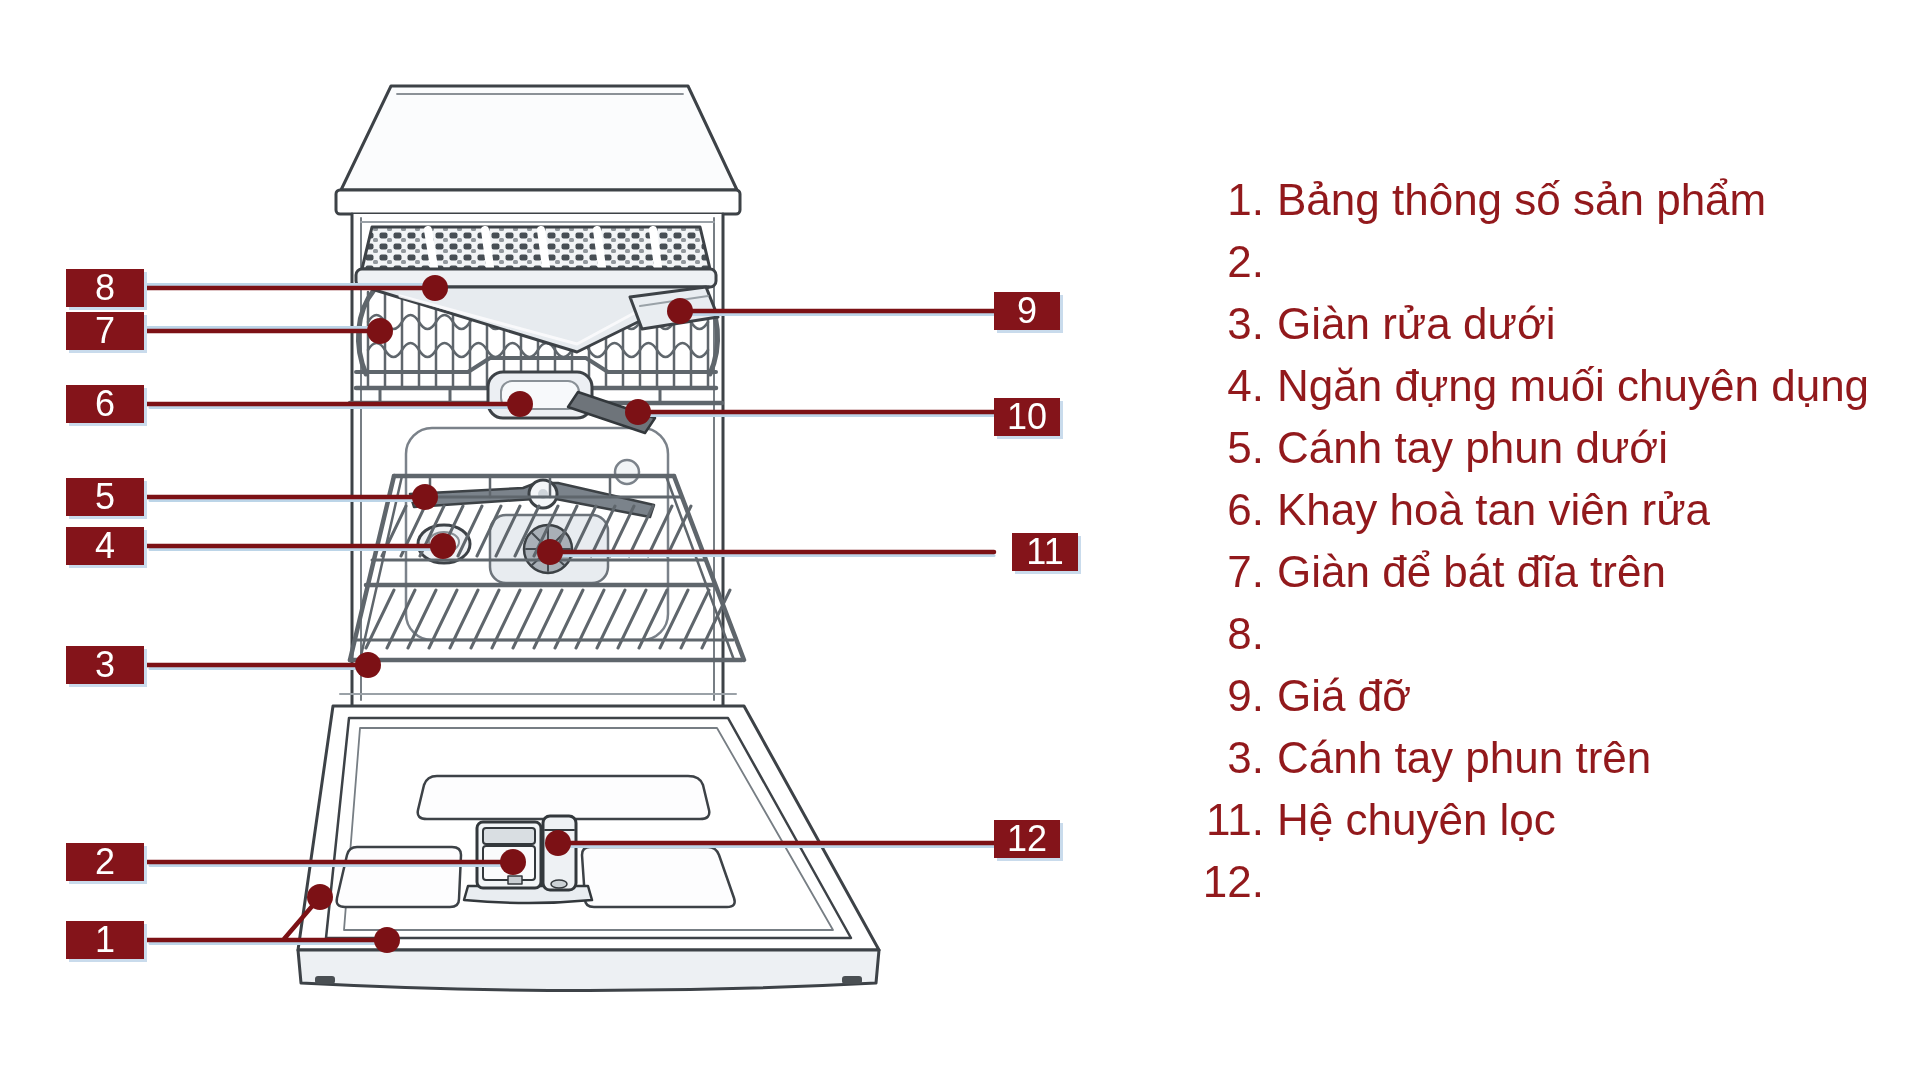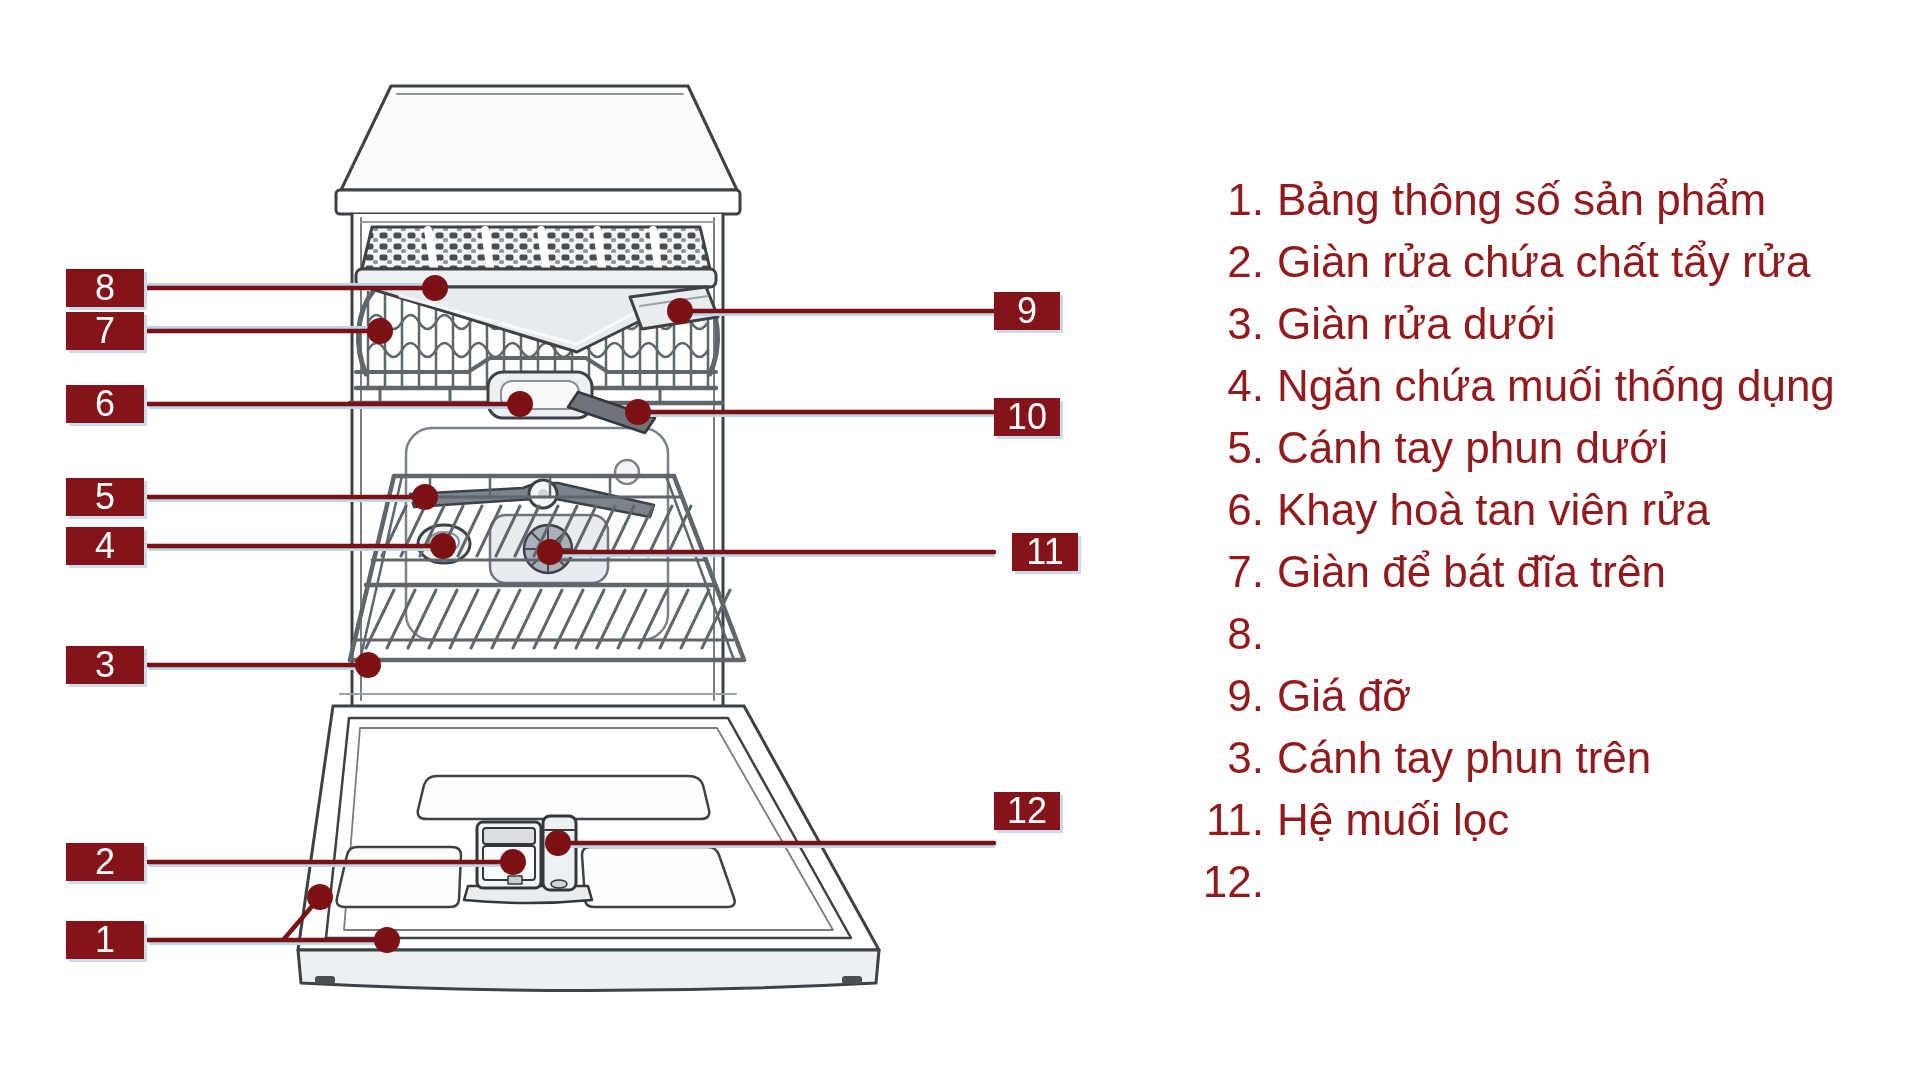--- a/index.html
+++ b/index.html
@@ -196,38 +196,37 @@
   <div class="callout left" style="left:66px;top:843px">2</div>
   <div class="callout left" style="left:66px;top:646px">3</div>
   <div class="callout left" style="left:66px;top:527px">4</div>
   <div class="callout left" style="left:66px;top:478px">5</div>
   <div class="callout left" style="left:66px;top:385px">6</div>
   <div class="callout left" style="left:66px;top:312px">7</div>
   <div class="callout left" style="left:66px;top:269px">8</div>
   <div class="callout right" style="left:994px;top:292px">9</div>
   <div class="callout right" style="left:994px;top:398px">10</div>
   <div class="callout right" style="left:1012px;top:533px">11</div>
-  <div class="callout right" style="left:994px;top:792px">12</div>
+  <div class="callout right" style="left:994px;top:820px">12</div>
 
   <div class="legend">
     <div class="legend-row">
       <span class="num">1.</span>
       <span class="txt">Bảng thông số sản phẩm</span>
     </div>
     <div class="legend-row">
       <span class="num">2.</span>
-      <span class="txt">Giàn rửa chứa chất tẩy rửa</span>
     </div>
     <div class="legend-row">
       <span class="num">3.</span>
       <span class="txt">Giàn rửa dưới</span>
     </div>
     <div class="legend-row">
       <span class="num">4.</span>
-      <span class="txt">Ngăn chứa muối thống dụng</span>
+      <span class="txt">Ngăn đựng muối chuyên dụng</span>
     </div>
     <div class="legend-row">
       <span class="num">5.</span>
       <span class="txt">Cánh tay phun dưới</span>
     </div>
     <div class="legend-row">
       <span class="num">6.</span>
       <span class="txt">Khay hoà tan viên rửa</span>
     </div>
     <div class="legend-row">
@@ -240,20 +239,20 @@
     <div class="legend-row">
       <span class="num">9.</span>
       <span class="txt">Giá đỡ</span>
     </div>
     <div class="legend-row">
       <span class="num">3.</span>
       <span class="txt">Cánh tay phun trên</span>
     </div>
     <div class="legend-row">
       <span class="num">11.</span>
-      <span class="txt">Hệ muối lọc</span>
+      <span class="txt">Hệ chuyên lọc</span>
     </div>
     <div class="legend-row">
       <span class="num">12.</span>
     </div>
   </div>
 
 </div>
 
 </body></html>

